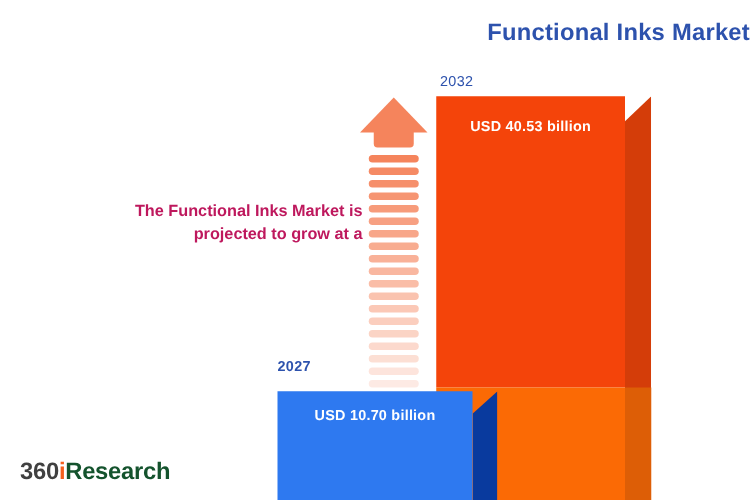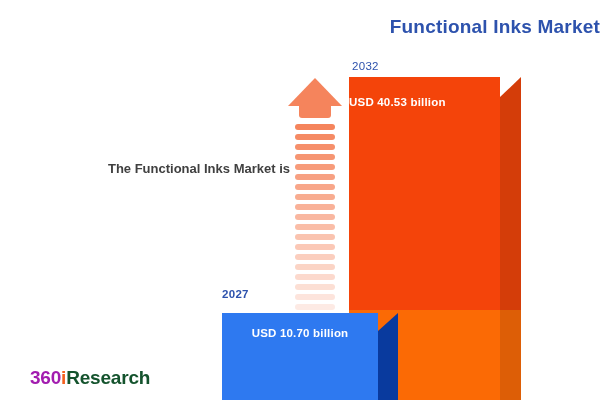--- a/index.html
+++ b/index.html
@@ -38,21 +38,21 @@
   .cagr-block {
     position: absolute;
     left: 40px;
     top: 160px;
     width: 250px;
     text-align: right;
   }
   .cagr-lead {
     font-size: 13px;
     font-weight: bold;
-    color: #404040;
+    color: #be185d;
     line-height: 1.35;
     margin: 0 0 6px 0;
   }
   .cagr-value {
     font-size: 31px;
     font-weight: bold;
     color: #f4601e;
     line-height: 1;
     letter-spacing: -0.5px;
     margin: 0;
@@ -147,21 +147,21 @@
     top: 233px;
     width: 151px;
     height: 90px;
     background: #fb6a05;
   }
   .bar-2032 .bar-label {
     position: absolute;
     left: 0;
     top: 19px;
     width: 151px;
-    text-align: left;
+    text-align: center;
     font-size: 11.5px;
     font-weight: bold;
     color: #ffffff;
     letter-spacing: 0.2px;
   }
   .label-2032 {
     position: absolute;
     left: 352px;
     top: 60px;
     font-size: 11.5px;
@@ -217,34 +217,35 @@
 
   
   .logo {
     position: absolute;
     left: 16px;
     top: 367px;
     font-size: 19px;
     font-weight: bold;
     letter-spacing: -0.2px;
   }
-  .logo .logo-360 { color: #a21caf; margin-left: 14px; }
+  .logo .logo-360 { color: #404040; }
   .logo .logo-i { color: #f4601e; }
   .logo .logo-research { color: #14532d; }
 </style>
 </head>
 <body>
 
 <div id="infographic">
 
   <div class="title">Functional Inks Market</div>
 
   <div class="cagr-block">
     <div class="cagr-lead">
       <span>The Functional Inks Market is</span><br>
+      <span>projected to grow at a</span>
     </div>
   </div>
 
   <div class="arrow">
     <div class="arrow-head">
       <div class="tri"></div>
     </div>
     <div class="arrow-neck"></div>
     <div class="arrow-bars" id="arrow-bars">
         <div class="abar" style="opacity: 1;"></div>

